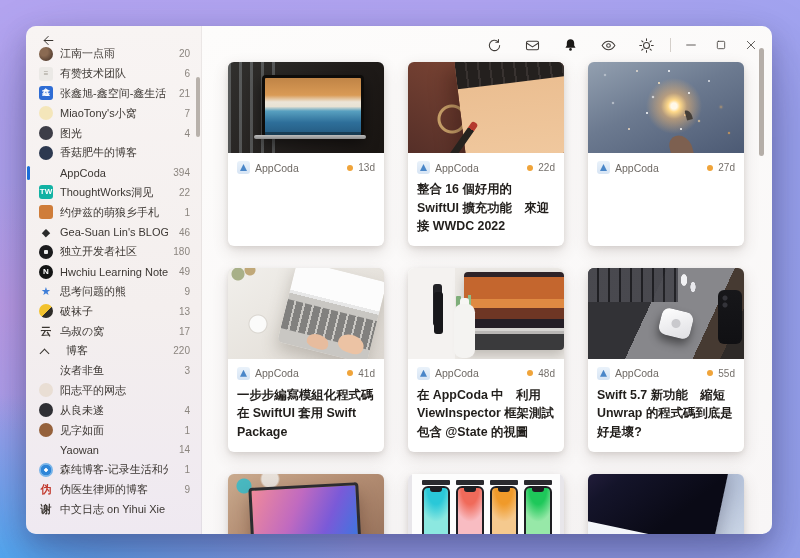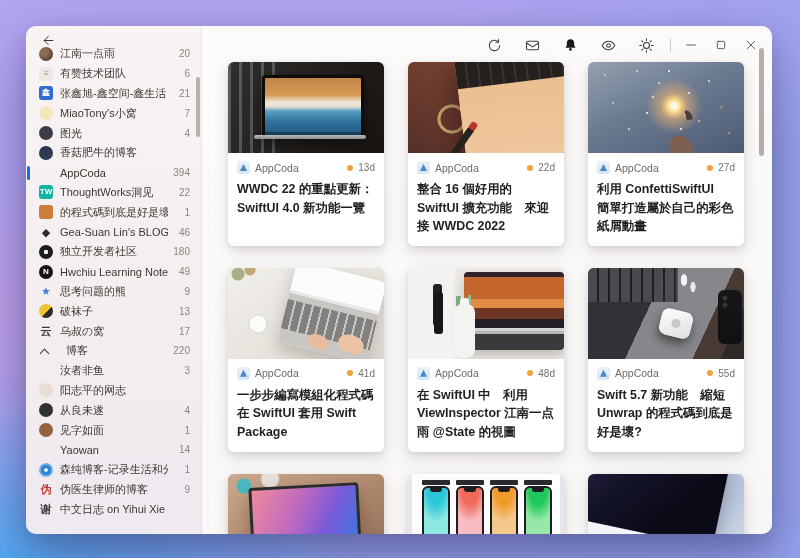--- a/index.html
+++ b/index.html
@@ -190,21 +190,21 @@
   </div>
           <div class="row">
 
     <span class="ficon fi-square" style="background: rgb(18, 178, 164); color: rgb(255, 255, 255);">TW</span>
     <span class="flabel">ThoughtWorks洞见</span>
     <span class="fcount">22</span>
   </div>
           <div class="row">
 
     <span class="ficon fi-square" style="background: rgb(207, 125, 58);"></span>
-    <span class="flabel">的程式碼到底是好是壞</span>
+    <span class="flabel">约伊兹的萌狼乡手札</span>
     <span class="fcount">1</span>
   </div>
           <div class="row">
 
     <span class="ficon fi-char" style="color: rgb(43, 43, 43);">◆</span>
     <span class="flabel">Gea-Suan Lin's BLOG</span>
     <span class="fcount">46</span>
   </div>
           <div class="row">
 
@@ -352,21 +352,20 @@
       
       
     </div>
     <div class="cbody">
       <div class="cmeta">
         <span class="cfav"></span>
         <span class="csrc">AppCoda</span>
         <span class="cdot" style="background: rgb(240, 164, 58);"></span>
         <span class="cage">13d</span>
       </div>
-      <h3 class="ctitle">WWDC 22 的重點更新：SwiftUI 4.0 新功能一覽</h3>
     </div>
   </article>
           <article class="card">
     <div class="thumb thumb--glasses-keyboard-desk">
       
       
       
       
     </div>
     <div class="cbody">
@@ -386,21 +385,20 @@
       
       
     </div>
     <div class="cbody">
       <div class="cmeta">
         <span class="cfav"></span>
         <span class="csrc">AppCoda</span>
         <span class="cdot" style="background: rgb(240, 164, 58);"></span>
         <span class="cage">27d</span>
       </div>
-      <h3 class="ctitle">利用 ConfettiSwiftUI　簡單打造屬於自己的彩色紙屑動畫</h3>
     </div>
   </article>
           <article class="card">
     <div class="thumb thumb--hands-laptop-desk">
       
       
       
       
     </div>
     <div class="cbody">
@@ -420,21 +418,21 @@
       
       
     </div>
     <div class="cbody">
       <div class="cmeta">
         <span class="cfav"></span>
         <span class="csrc">AppCoda</span>
         <span class="cdot" style="background: rgb(240, 164, 58);"></span>
         <span class="cage">48d</span>
       </div>
-      <h3 class="ctitle">在 SwiftUI 中　利用 ViewInspector 江南一点雨 @State 的視圖</h3>
+      <h3 class="ctitle">在 AppCoda 中　利用 ViewInspector 框架測試包含 @State 的視圖</h3>
     </div>
   </article>
           <article class="card">
     <div class="thumb thumb--airtag-macbook">
       
       
       
       
     </div>
     <div class="cbody">

